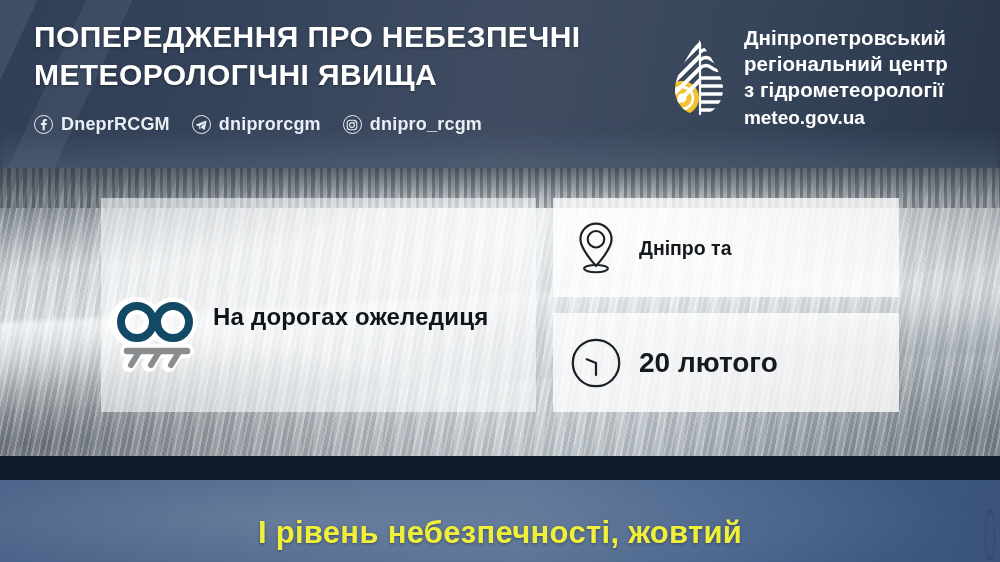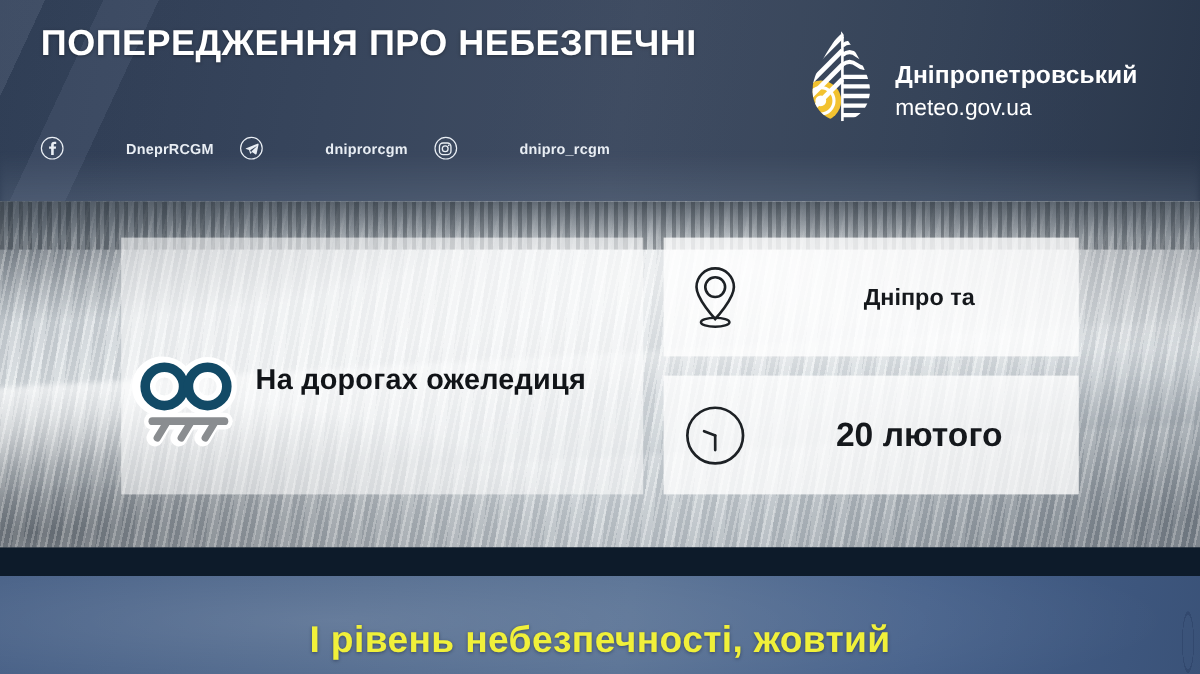--- a/index.html
+++ b/index.html
@@ -60,39 +60,38 @@
   }
   .social-glyph{
     width:19px; height:19px; border-radius:50%;
     border:1.6px solid #e9eef4;
     display:flex; align-items:center; justify-content:center;
     color:#e9eef4; font-size:11px; font-weight:bold; line-height:1;
     flex:0 0 auto;
   }
   .social-glyph svg{display:block;}
   .social-name{
-    color:#e9eef4; font-size:12px; font-weight:bold; letter-spacing:0.2px;
+    color:#e9eef4; font-size:18px; font-weight:bold; letter-spacing:0.2px;
     white-space:nowrap;
-    margin-left:44px;
   }
 
   
   #brand{
     position:absolute; right:52px; top:24px;
-    display:flex; align-items:flex-end; gap:16px;
+    display:flex; align-items:center; gap:16px;
     z-index:3;
   }
   #logo-mark{ width:58px; height:80px; flex:0 0 auto; }
   #brand-text{ padding-top:1px; }
   .brand-line{
     color:#ffffff; font-size:20.5px; font-weight:bold;
     line-height:26px; white-space:nowrap; letter-spacing:0.1px;
   }
   .brand-site{
-    color:#ffffff; font-size:19px; font-weight:normal;
+    color:#ffffff; font-size:19px; font-weight:bold;
     line-height:26px; margin-top:2px; white-space:nowrap;
   }
 
   
   #photo{
     position:absolute; left:0; top:168px; width:1000px; height:288px;
     background:
       
       radial-gradient(120% 70% at 62% 18%, rgba(255,255,255,0.55) 0%, rgba(255,255,255,0) 55%),
       
@@ -153,21 +152,21 @@
   #panel-location{ top:198px; height:99px; }
   #panel-date{ top:313px; height:99px; }
 
   .panel-icon{
     width:86px; flex:0 0 86px;
     display:flex; align-items:center; justify-content:center;
   }
   .panel-text{
     flex:1 1 auto; padding-right:6px;
     color:#15181c; font-size:19.5px; font-weight:bold;
-    line-height:26px; text-align:center;
+    line-height:26px; text-align:left;
   }
   .panel-text .l2{display:block;}
   #date-text{ font-size:28px; font-weight:bold; }
 
   
   #footer{
     position:absolute; left:0; top:480px; width:1000px; height:106px;
     background:
       radial-gradient(closest-side at 99% 52%, rgba(255,255,255,0) 0 44%, rgba(30,48,84,0.30) 45% 50%, rgba(255,255,255,0) 51%),
       radial-gradient(closest-side at 101% 54%, rgba(255,255,255,0) 0 62%, rgba(30,48,84,0.26) 63% 68%, rgba(255,255,255,0) 69%),
@@ -187,20 +186,21 @@
 </style>
 </head>
 <body>
 
 <div id="poster">
 
   <div id="header">
 
     <div id="title-block">
       <div class="title-line">ПОПЕРЕДЖЕННЯ ПРО НЕБЕЗПЕЧНІ</div>
+      <div class="title-line">МЕТЕОРОЛОГІЧНІ ЯВИЩА</div>
     </div>
 
     <div id="socials">
 
       <div class="social">
         <span class="social-glyph">
           <svg viewBox="0 0 16 16" width="13" height="13" aria-hidden="true">
             <path d="M9.6 15V8.6h2.1l.3-2.4H9.6V4.7c0-.7.2-1.1 1.2-1.1h1.3V1.4C11.8 1.4 11 1.3 10.1 1.3 8.2 1.3 6.9 2.5 6.9 4.5v1.7H4.8v2.4h2.1V15h2.7z" fill="#e9eef4"></path>
           </svg>
         </span>
@@ -261,20 +261,22 @@
             <line x1="30" y1="56" x2="56" y2="56"></line>
             <line x1="30" y1="64" x2="56" y2="64"></line>
             <line x1="30" y1="72" x2="56" y2="72"></line>
           </g>
 
           <line x1="30" y1="0" x2="30" y2="80" stroke="#ffffff" stroke-width="2.2"></line>
         </g>
       </svg>
       <div id="brand-text">
         <div class="brand-line">Дніпропетровський</div>
+        <div class="brand-line">регіональний центр</div>
+        <div class="brand-line">з гідрометеорології</div>
         <div class="brand-site">meteo.gov.ua</div>
       </div>
     </div>
 
   </div>
 
   <div id="photo"></div>
 
   <div id="main-card">
     <svg id="ice-icon" viewBox="0 0 112 92" aria-hidden="true">

